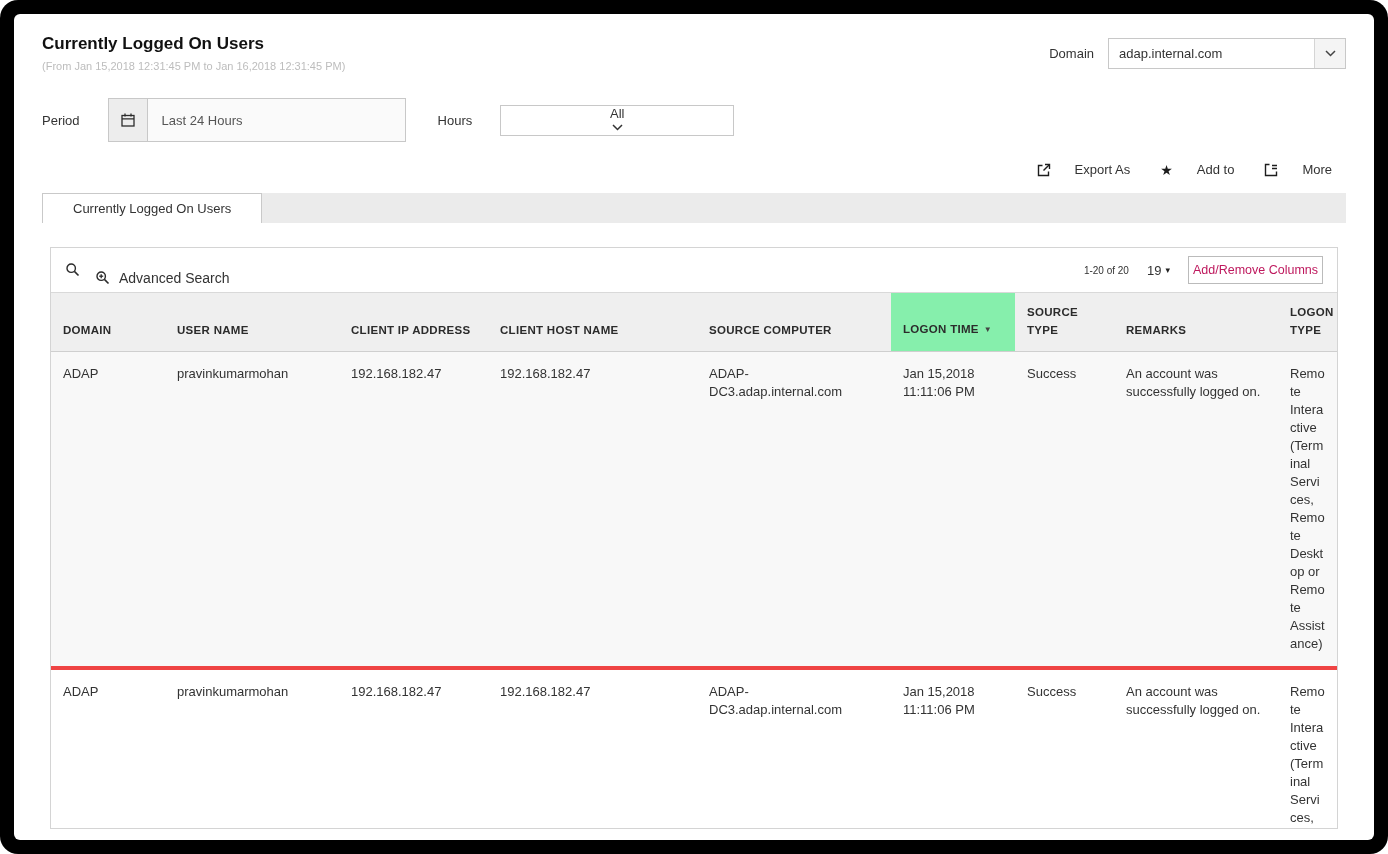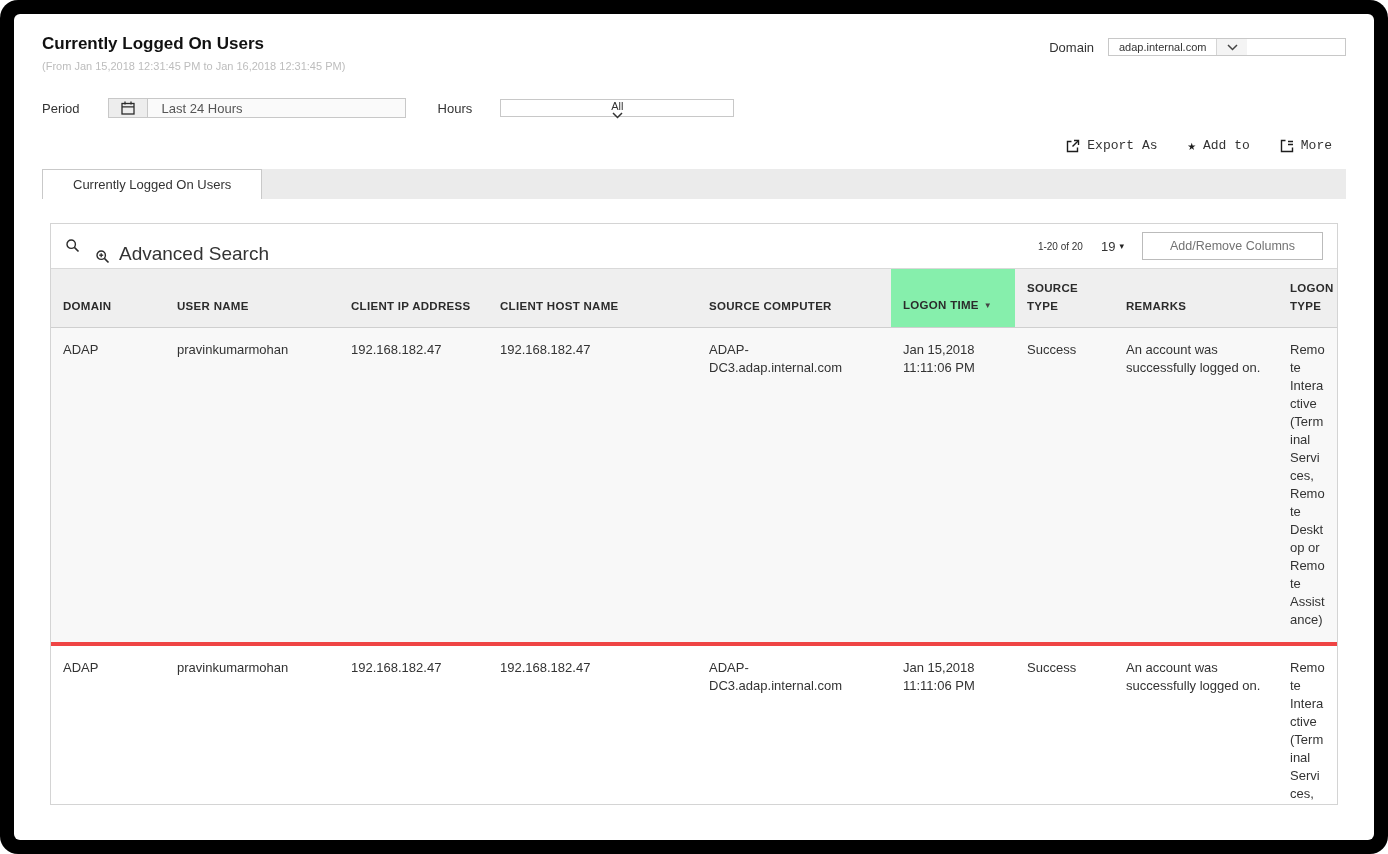--- a/index.html
+++ b/index.html
@@ -16,60 +16,60 @@
     box-sizing:border-box;height:100%;background:#fff;border-radius:6px;
     padding:12px 14px 0 14px;overflow:hidden;
   }
   
   .header-row{display:flex;justify-content:space-between;align-items:flex-start;padding:8px 14px 0 14px;}
   .page-title{font-size:17px;font-weight:700;color:#111;}
   .page-subtitle{margin-top:6px;font-size:11px;color:#bdbdbd;}
   .domain-block{display:flex;align-items:center;gap:14px;margin-top:4px;}
   .field-label{font-size:13px;color:#333;}
   .select{
-    display:flex;align-items:center;
-    border:1px solid #c8c8c8;height:18px;background:#fff;font-size:11px;color:#333;
+    display:flex;align-items:center;justify-content:space-between;
+    border:1px solid #c8c8c8;height:31px;background:#fff;font-size:13px;color:#333;
     box-sizing:border-box;cursor:pointer;
   }
   .select .val{padding:0 10px;white-space:nowrap;}
   .select .chev{width:30px;height:100%;display:flex;align-items:center;justify-content:center;}
   .select .chev.boxed{border-left:1px solid #d5d5d5;background:#f4f4f4;}
   .w-domain{width:238px;}
   .w-hours{width:234px;flex-direction:column;}
   
   .filter-row{margin:26px 14px 0 14px;display:flex;align-items:center;}
   .filter-row .field-label{margin-right:28px;}
-  .input-group{display:flex;height:20px;box-sizing:border-box;}
+  .input-group{display:flex;height:44px;box-sizing:border-box;}
   .cal-btn{width:40px;background:#ededed;border:1px solid #c8c8c8;display:flex;align-items:center;justify-content:center;cursor:pointer;box-sizing:border-box;}
   .period-input{
     width:258px;border:1px solid #c8c8c8;border-left:none;background:#fafafa;color:#555;
     font-size:13px;padding:0 14px;box-sizing:border-box;font-family:"Liberation Sans",sans-serif;outline:none;
   }
   .hours-label{margin-left:32px;}
   
   .actions-row{display:flex;justify-content:flex-end;gap:30px;margin:20px 28px 0 0;}
-  .action-item{display:flex;align-items:center;gap:7px;font-size:13px;color:#333;cursor:pointer;font-family:Liberation Mono, monospace;}
+  .action-item{display:flex;align-items:center;gap:24px;font-size:13px;color:#333;cursor:pointer;}
   .star{font-size:14px;color:#1d1d1d;line-height:1;}
   
   .tab-bar{margin:16px 14px 0 14px;height:30px;background:#ebebeb;display:flex;align-items:stretch;}
   .tab.active{
     background:#fff;border:1px solid #c9c9c9;border-bottom:none;
     padding:0 30px;display:flex;align-items:center;font-size:13px;color:#333;cursor:pointer;
   }
   
   .panel{margin:24px 22px 0 22px;border:1px solid #d4d4d4;height:582px;overflow:hidden;background:#fff;box-sizing:border-box;}
   .toolbar{height:44px;display:flex;align-items:center;padding:0 14px;gap:16px;}
   .toolbar .left-icons{display:flex;align-items:center;gap:14px;}
-  .adv-search{display:flex;align-items:flex-end;gap:8px;font-size:19px;color:#333;cursor:pointer;margin-top:15px;}
+  .adv-search{display:flex;align-items:flex-start;gap:8px;font-size:14px;color:#333;cursor:pointer;margin-top:15px;}
   .toolbar .right-group{margin-left:auto;display:flex;align-items:center;gap:18px;}
   .range-text{font-size:10px;color:#333;}
   .pagesize{font-size:13px;color:#333;display:flex;align-items:center;gap:4px;cursor:pointer;}
   .pagesize .pchev{font-size:9px;color:#222;}
   .cols-button{
-    border:1px solid #bbb;background:#fff;padding:6px 27px;font-size:12.5px;color:#737373;
+    border:1px solid #bbb;background:#fff;padding:6px 4px;font-size:12.5px;color:#be185d;
     font-family:"Liberation Sans",sans-serif;cursor:pointer;
   }
   
   table{width:100%;border-collapse:collapse;table-layout:fixed;font-size:13px;color:#333;}
   thead th{
     background:#efefef;text-align:left;padding:10px 12px 12px;vertical-align:bottom;
     font-size:11.5px;font-weight:700;color:#2b2b2b;letter-spacing:.3px;line-height:18px;
     border-top:1px solid #d9d9d9;border-bottom:1px solid #cfcfcf;cursor:pointer;margin-top:45px;
   }
   thead th.sorted{background:#86efac;}

